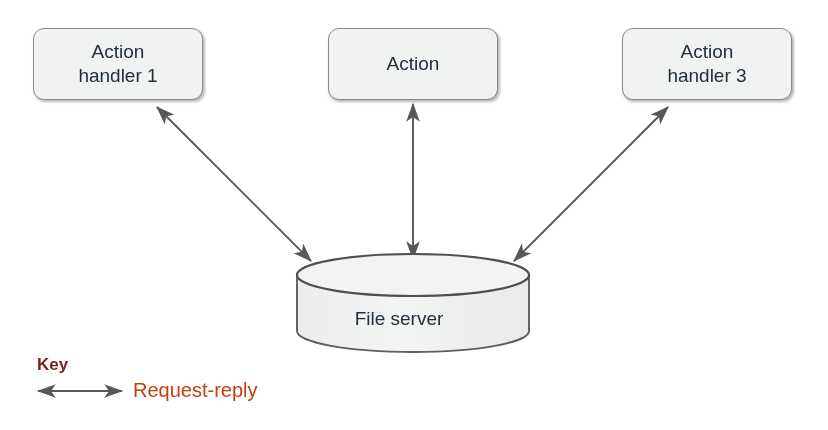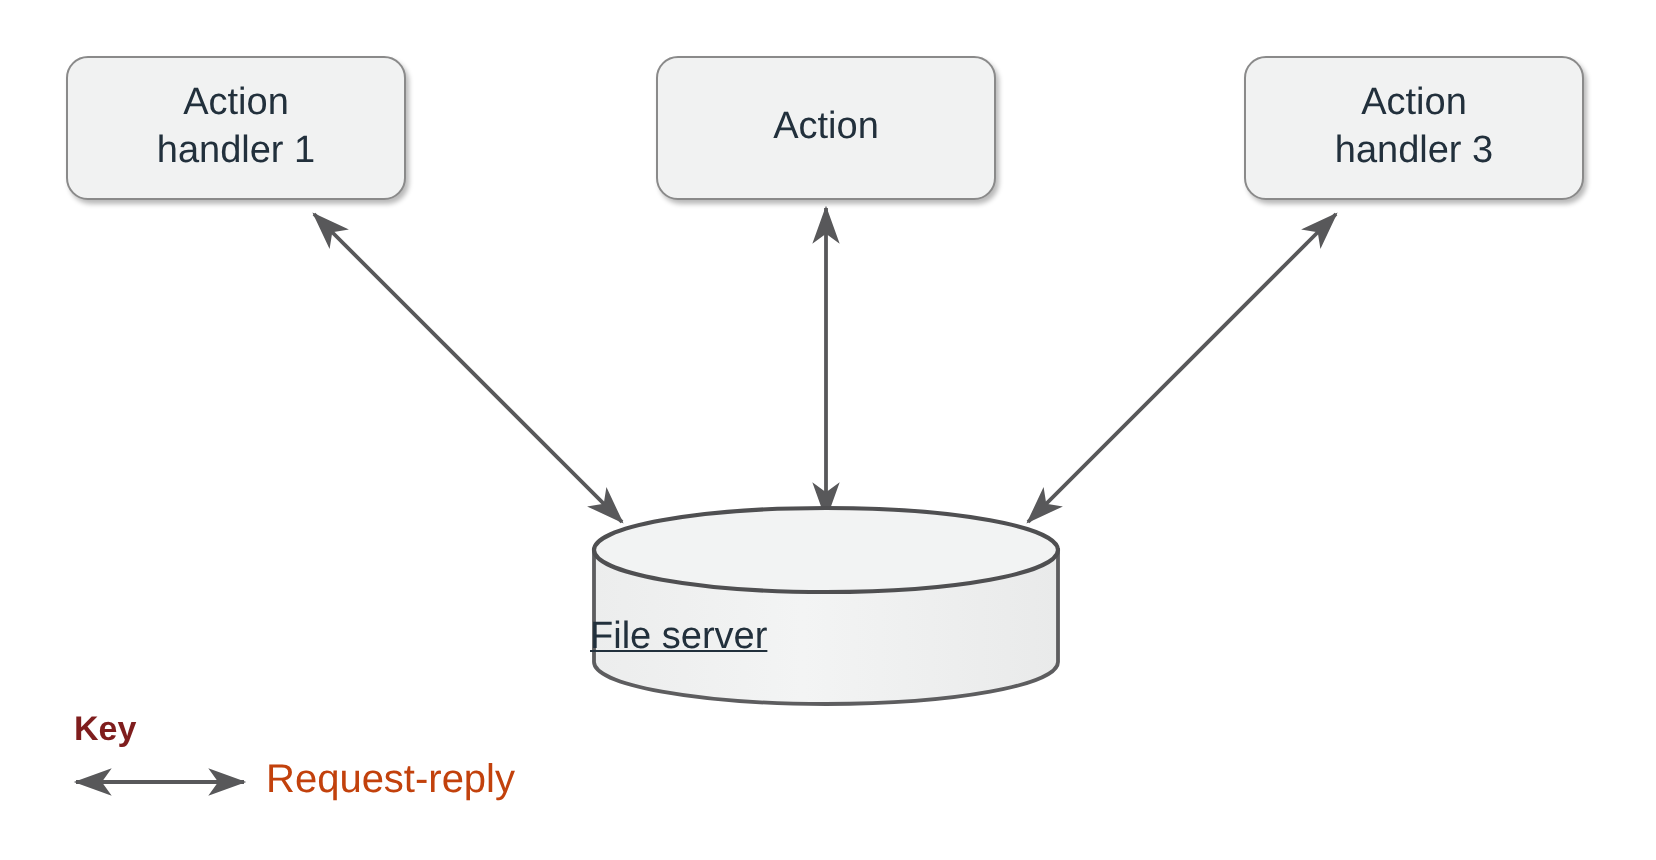--- a/index.html
+++ b/index.html
@@ -41,27 +41,26 @@
     font-size: 19px;
     color: #22303c;
     white-space: nowrap;
   }
 
   #handler-1 { left: 33px;  top: 28px; width: 170px; height: 72px; }
   #handler-2 { left: 328px; top: 28px; width: 170px; height: 72px; }
   #handler-3 { left: 622px; top: 28px; width: 170px; height: 72px; }
   #file-server-label {
     position: absolute;
-    left: 295px;
+    left: 282px;
     top: 308px;
     width: 234px;
-    text-align: left;
+    text-align: center;
     font-size: 19px;
     color: #22303c;
-    text-decoration: underline;
   }
 
   #key-title {
     position: absolute;
     left: 37px;
     top: 355px;
     font-size: 17px;
     font-weight: bold;
     color: #7f1d1d;
   }

